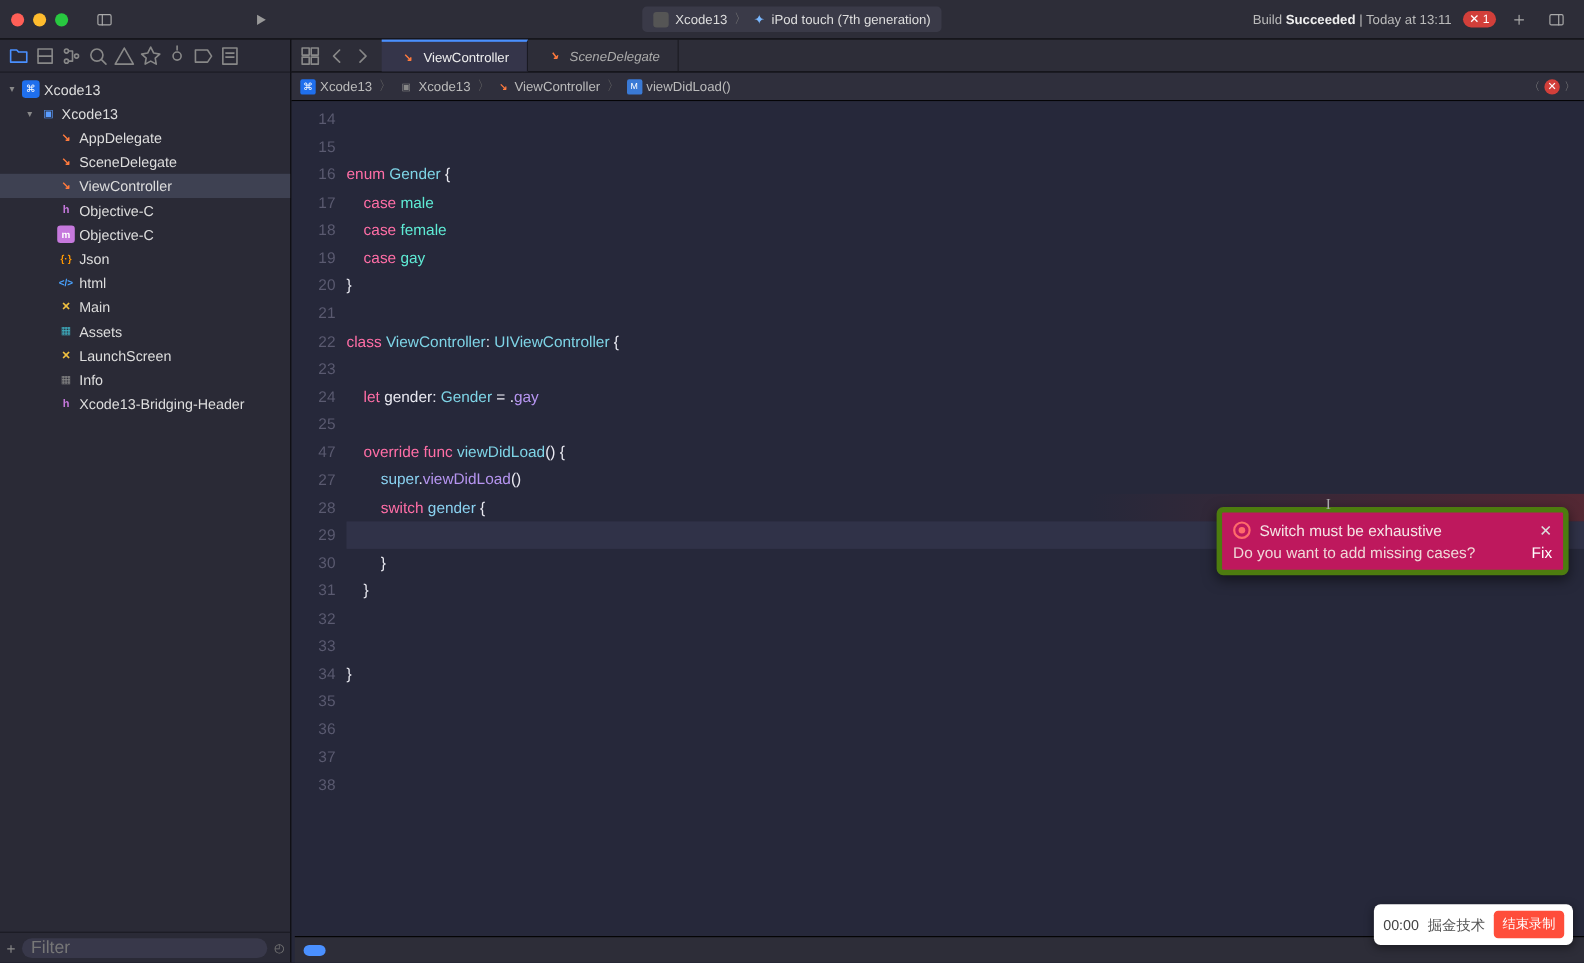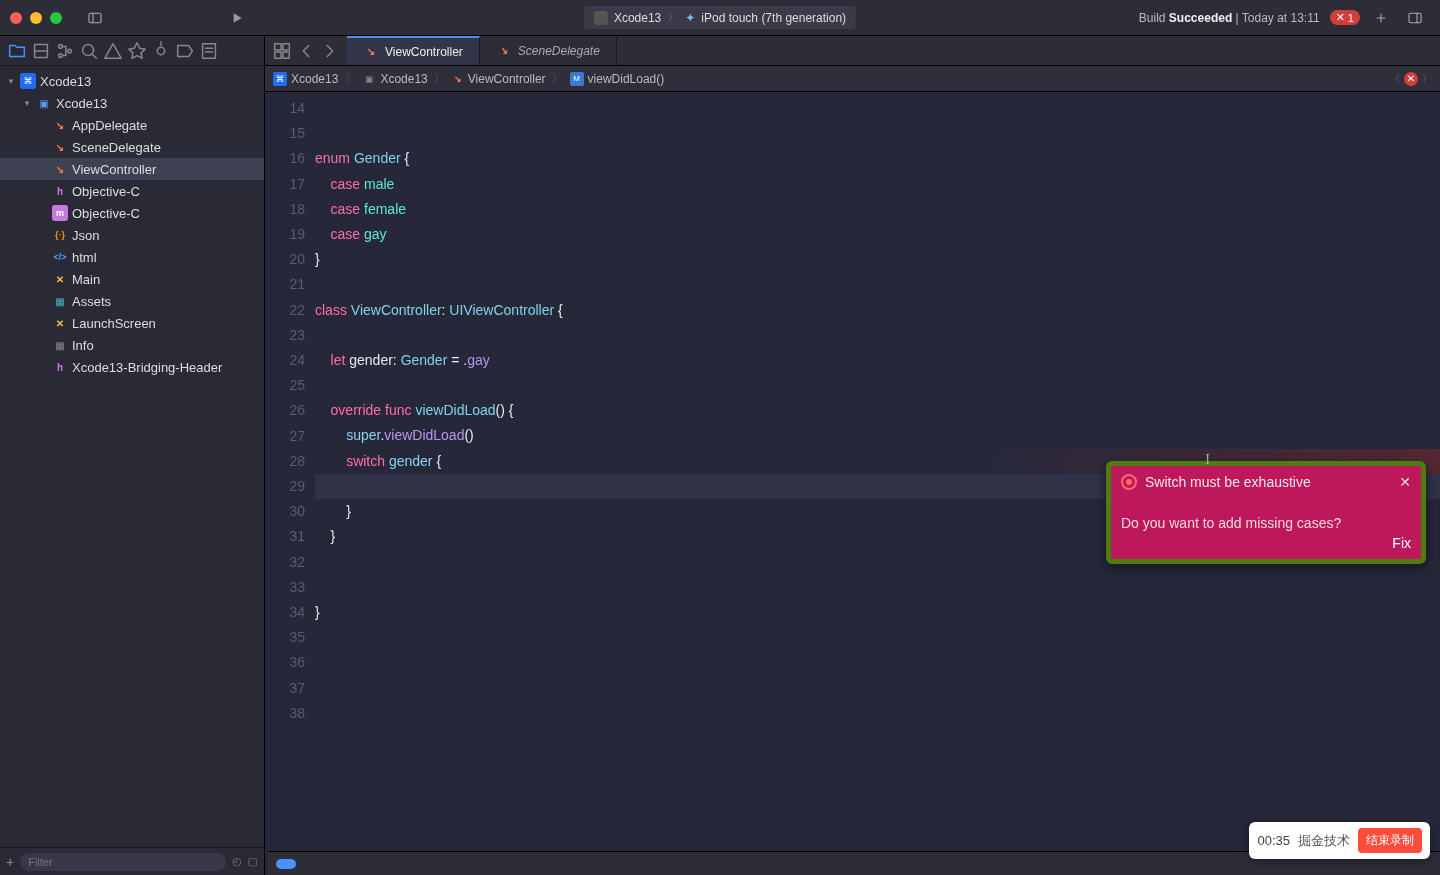--- a/index.html
+++ b/index.html
@@ -42,21 +42,21 @@
 .ficon.h { color:#c679dd; font-weight:700;}
 .ficon.m { background:#c679dd; color:#fff; font-weight:700; font-size:9px;}
 .ficon.json { color:#ff9800; font-weight:700; font-size:9px;}
 .ficon.html { color:#4aa3ff; font-weight:700; font-size:9px;}
 .ficon.xib { color:#f0c040; font-weight:700;}
 .ficon.assets { color:#3fb4c6;}
 .ficon.plist { color:#888;}
 .ficon.folder { color:#5a9cff;}
 .ficon.proj { background:#1f6fed; color:#fff; font-size:9px;}
 .nav-filter { height:28px; border-top:1px solid #1a1a22; display:flex; align-items:center; padding:0 6px; gap:6px; color:#777; font-size:12px;}
-.filter-input { flex:1; background:#38384a; border:none; border-radius:10px; height:18px; padding:0 8px; color:#ccc; font-size:11px;}
+.filter-input { flex:1; background:#38384a; border:none; border-radius:10px; height:18px; padding:0 8px; color:#ccc; font-size:16px;}
 .filter-input::placeholder{color:#777;}
 
 
 .editor-col { flex:1; display:flex; flex-direction:column; min-width:0;}
 .tab-row { height:30px; background:#2d2d38; display:flex; align-items:center; border-bottom:1px solid #000; font-size:12px;}
 .tab-nav { display:flex; align-items:center; padding:0 6px; gap:2px;}
 .tab-nav .ni { width:22px; height:22px; display:flex; align-items:center; justify-content:center; color:#888;}
 .tabs { display:flex; height:100%; flex:1;}
 .tab { display:flex; align-items:center; gap:6px; padding:0 16px; border-right:1px solid #1a1a22; color:#aaa; font-style:italic;}
 .tab.active { background:#35354a; color:#eee; border-top:2px solid #4a90ff; padding-top:0; font-style:normal;}
@@ -85,21 +85,21 @@
 .punct { color:#e8e8f0;}
 .plain { color:#e8e8f0;}
 
 
 .error-pop { position:absolute; right:14px; top: calc(4px + 25.2px * 14.5); background:#be185d; border:5px solid #4d7c0f; border-radius:6px; padding:8px 10px; color:#f0d8d8; font-family:-apple-system; font-size:14px; box-shadow:0 4px 12px rgba(0,0,0,0.5); min-width:320px;}
 .error-pop .ehead { display:flex; align-items:center; gap:8px; margin-bottom:4px;}
 .error-pop .eicon { width:16px; height:16px; border:2px solid #ff6b6b; border-radius:50%; display:flex; align-items:center; justify-content:center;}
 .error-pop .eicon::after{content:""; width:6px; height:6px; background:#ff6b6b; border-radius:50%;}
 .error-pop .eclose { margin-left:auto; color:#ddd; font-size:14px; cursor:pointer;}
 .error-pop .efix { display:flex; align-items:center; gap:6px;justify-content:flex-end;}
-.error-pop .fixbtn { margin-left:auto; color:#fff; font-weight:500; cursor:pointer;margin-top:41px;}
+.error-pop .fixbtn { margin-left:auto; color:#fff; font-weight:500; cursor:pointer;}
 
 
 .record-overlay { position:fixed; right:10px; bottom:16px; background:#fff; border-radius:6px; padding:6px 8px; display:flex; align-items:center; gap:8px; font-size:13px; box-shadow:0 2px 8px rgba(0,0,0,0.4);}
 .record-overlay .rtime { color:#444;}
 .record-overlay .rlabel { color:#555;}
 .record-overlay .rstop { background:#ff4d3a; color:#fff; padding:4px 8px; border-radius:4px; font-size:12px;}
 
 .bottom-debug { position:absolute; left:268px; bottom:0; height:24px; right:0; background:#2d2d38; border-top:1px solid #000; display:flex; align-items:center; padding:0 8px;}
 .bottom-debug .bpill { width:20px; height:10px; background:#4a90ff; border-radius:5px;}
 
@@ -382,21 +382,21 @@
             <div>16</div>
             <div>17</div>
             <div>18</div>
             <div>19</div>
             <div>20</div>
             <div>21</div>
             <div>22</div>
             <div>23</div>
             <div>24</div>
             <div>25</div>
-            <div>26</div>
+            <div>47</div>
             <div>27</div>
             <div>28</div>
             <div>29</div>
             <div>30</div>
             <div>31</div>
             <div>32</div>
             <div>33</div>
             <div>34</div>
             <div>35</div>
             <div>36</div>
@@ -420,16 +420,16 @@
       </div>
     </div>
   </div>
 
   <div class="bottom-debug">
     <span class="bpill"></span>
   </div>
 </div>
 
 <div class="record-overlay">
-  <span class="rtime">00:35</span>
+  <span class="rtime">00:00</span>
   <span class="rlabel">掘金技术</span>
   <span class="rstop">结束录制</span>
 </div>
 
 </body></html>

